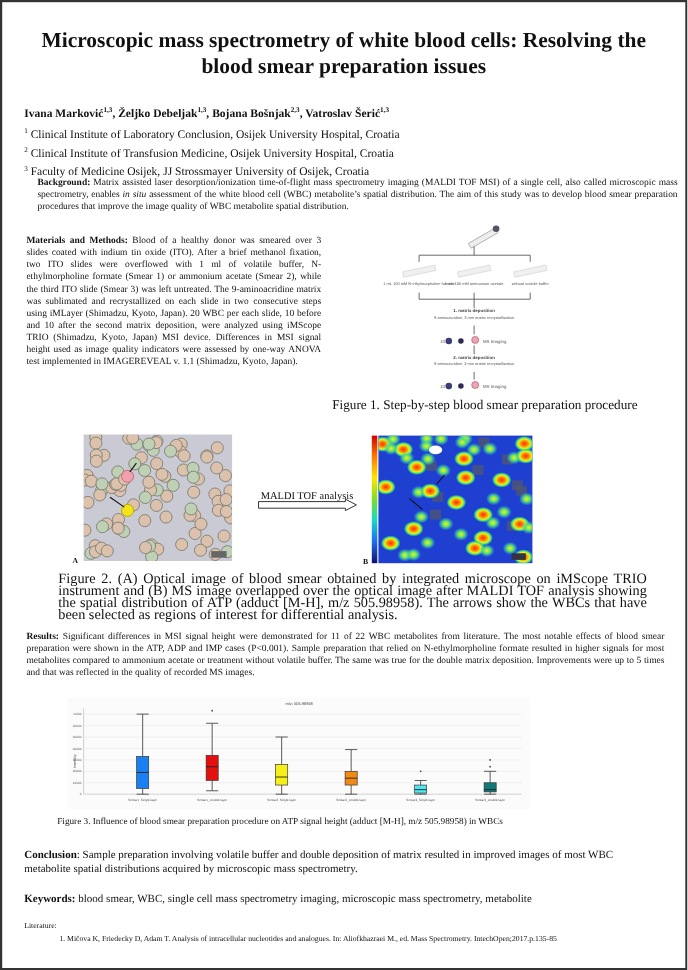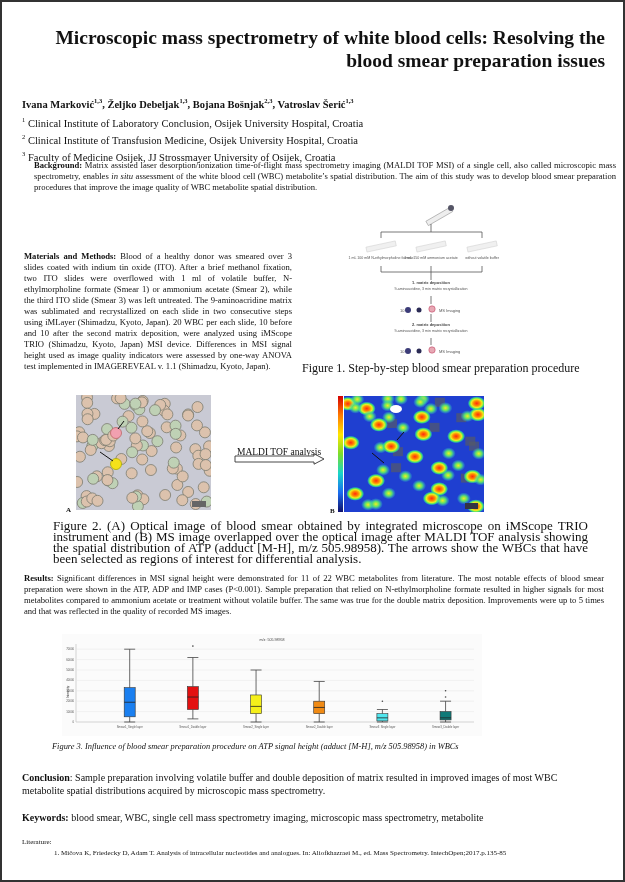--- a/index.html
+++ b/index.html
@@ -1,18 +1,18 @@
 <!DOCTYPE html>
 <html><head>
 <meta charset="utf-8">
 <style>
   html,body{margin:0;padding:0;background:#fff;}
   body{width:625px;height:882px;position:relative;overflow:hidden;font-family:"Liberation Serif",serif;color:#111;}
   .frame{position:absolute;left:0;top:0;width:621px;height:878px;border:2px solid #333;}
-  .title{position:absolute;left:20px;top:26px;width:585px;text-align:right;font-weight:bold;font-size:19.5px;line-height:23px;}
+  .title{position:absolute;left:20px;top:26px;width:585px;text-align:center;font-weight:bold;font-size:19.5px;line-height:23px;}
   .authors{position:absolute;left:22px;top:97px;font-weight:bold;font-size:10.5px;}
   .authors sup,.aff sup{font-size:6.5px;}
   .aff{position:absolute;left:22px;font-size:10.5px;}
   .para{position:absolute;font-size:8.6px;line-height:11px;text-align:justify;}
   .para b{font-weight:bold;}
   .cap{position:absolute;font-size:13px;line-height:11px;}
   .bigpara{position:absolute;font-size:10px;line-height:13px;}
   svg text{font-family:"Liberation Sans",sans-serif;}
 </style>
 </head>
@@ -29,21 +29,21 @@
   <span>Vatroslav Šerić</span><sup>1,3</sup>
 </div>
 <div class="aff" style="top:116px"><sup>1</sup> <span>Clinical Institute of Laboratory Conclusion, Osijek University Hospital, Croatia</span></div>
 <div class="aff" style="top:133px"><sup>2</sup> <span>Clinical Institute of Transfusion Medicine, Osijek University Hospital, Croatia</span></div>
 <div class="aff" style="top:150px"><sup>3</sup> <span>Faculty of Medicine Osijek, JJ Strossmayer University of Osijek, Croatia</span></div>
 
 <div class="para" style="left:22px;top:160px;width:582px;margin-left:12px;">
   <b>Background:</b><span> Matrix assisted laser desorption/ionization time-of-flight mass spectrometry imaging (MALDI TOF MSI) of a single cell, also called microscopic mass spectrometry, enables </span><i>in situ</i><span> assessment of the white blood cell (WBC) metabolite’s spatial distribution. The aim of this study was to develop blood smear preparation procedures that improve the image quality of WBC metabolite spatial distribution.</span>
 </div>
 
-<div class="para" style="left:24px;top:213px;width:268px;margin-top:38px;">
+<div class="para" style="left:24px;top:213px;width:268px;">
   <b>Materials and Methods:</b><span> Blood of a healthy donor was smeared over 3 slides coated with indium tin oxide (ITO). After a brief methanol fixation, two ITO slides were overflowed with 1 ml of volatile buffer, N-ethylmorpholine formate (Smear 1) or ammonium acetate (Smear 2), while the third ITO slide (Smear 3) was left untreated. The 9-aminoacridine matrix was sublimated and recrystallized on each slide in two consecutive steps using iMLayer (Shimadzu, Kyoto, Japan). 20 WBC per each slide, 10 before and 10 after the second matrix deposition, were analyzed using iMScope TRIO (Shimadzu, Kyoto, Japan) MSI device. Differences in MSI signal height used as image quality indicators were assessed by one-way ANOVA test implemented in IMAGEREVEAL v. 1.1 (Shimadzu, Kyoto, Japan).</span>
 </div>
 
 <svg style="position:absolute;left:340px;top:200px" width="200" height="160">
   <g>
     <rect x="85" y="14" width="28" height="5" fill="#eee" stroke="#999" stroke-width="0.6" transform="rotate(-30 99 16)"></rect>
     <circle cx="111" cy="8" r="3" fill="#556"></circle>
   </g>
   <line x1="91" y1="24" x2="91" y2="32" stroke="#555" stroke-width="0.8"></line>
   <line x1="41" y1="32" x2="142" y2="32" stroke="#555" stroke-width="0.8"></line>
@@ -342,21 +342,21 @@
       <line x1="383.57142857142856" y1="85.92" x2="383.57142857142856" y2="88" stroke="#444" stroke-width="0.8"></line>
       <line x1="378.07142857142856" y1="67.2" x2="389.07142857142856" y2="67.2" stroke="#444" stroke-width="0.8"></line>
       <line x1="378.07142857142856" y1="88" x2="389.07142857142856" y2="88" stroke="#444" stroke-width="0.8"></line>
       <rect x="378.07142857142856" y="77.6" width="11" height="8.320000000000007" fill="#0f7a78" stroke="#333" stroke-width="0.6"></rect>
       <line x1="378.07142857142856" y1="83.84" x2="389.07142857142856" y2="83.84" stroke="#222" stroke-width="0.8"></line>
       <circle cx="383.57142857142856" cy="63.04" r="0.8" fill="#444"></circle>
       <circle cx="383.57142857142856" cy="56.8" r="0.8" fill="#444"></circle>
       <text x="383.57142857142856" y="94" font-size="2.8" text-anchor="middle" fill="#555">Smear3_Double layer</text>
     </g>
 </svg>
-<div class="cap" style="left:52px;top:741px;font-size:8.4px;font-style:italic;">Figure 3. Influence of blood smear preparation procedure on ATP signal height (adduct [M-H], m/z 505.98958) in WBCs</div>
+<div class="cap" style="left:52px;top:741px;font-size:8.4px;">Figure 3. Influence of blood smear preparation procedure on ATP signal height (adduct [M-H], m/z 505.98958) in WBCs</div>
 
 <div class="bigpara" style="left:22px;top:771px;width:580px;">
   <b>Conclusion</b><span>: Sample preparation involving volatile buffer and double deposition of matrix resulted in improved images of most WBC metabolite spatial distributions acquired by microscopic mass spectrometry.</span>
 </div>
 
 <div class="bigpara" style="left:22px;top:811px;width:590px;">
   <b>Keywords:</b><span> blood smear, WBC, single cell mass spectrometry imaging, microscopic mass spectrometry, metabolite</span>
 </div>
 
 <div style="position:absolute;left:22px;top:838px;font-size:7px;">Literature:</div>

